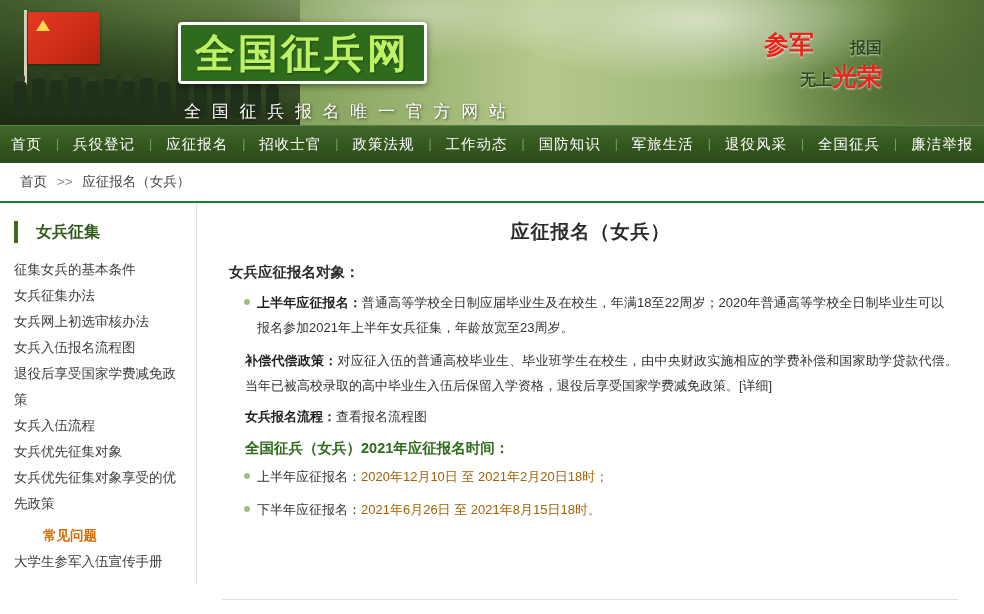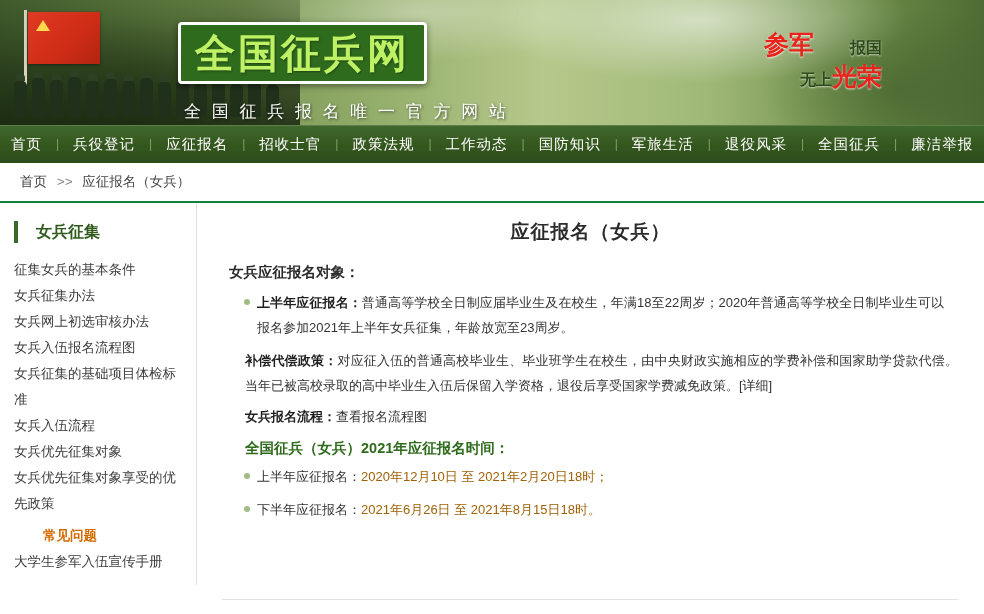--- a/index.html
+++ b/index.html
@@ -343,21 +343,21 @@
 
 <div class="content">
 
   <div class="sidebar">
     <div class="side-head">女兵征集</div>
     <ul class="side-list">
       <li>征集女兵的基本条件</li>
       <li>女兵征集办法</li>
       <li>女兵网上初选审核办法</li>
       <li>女兵入伍报名流程图</li>
-      <li>女兵征集的基础项目体检标准</li>
+      <li>退役后享受国家学费减免政策</li>
       <li>女兵入伍流程</li>
       <li>女兵优先征集对象</li>
       <li>女兵优先征集对象享受的优先政策</li>
       <li class="side-sep"></li>
       <li class="highlight">常见问题</li>
       <li>大学生参军入伍宣传手册</li>
     </ul>
   </div>
 
   <div class="main">

